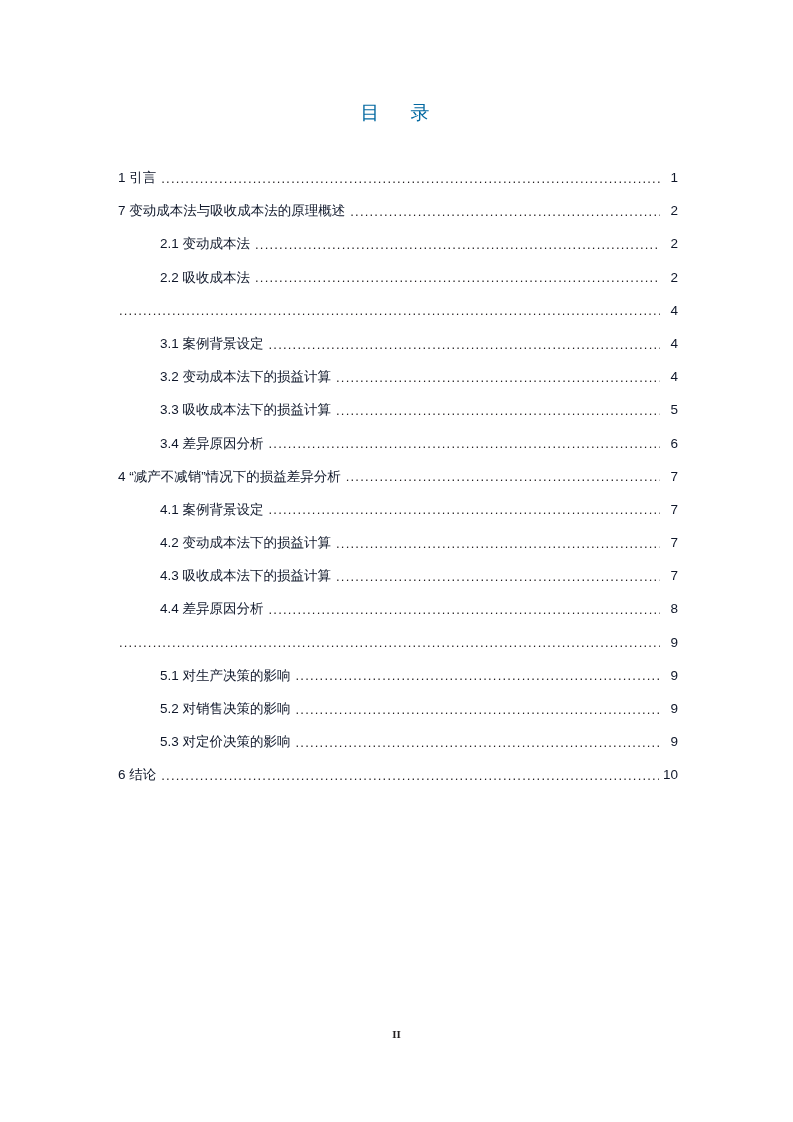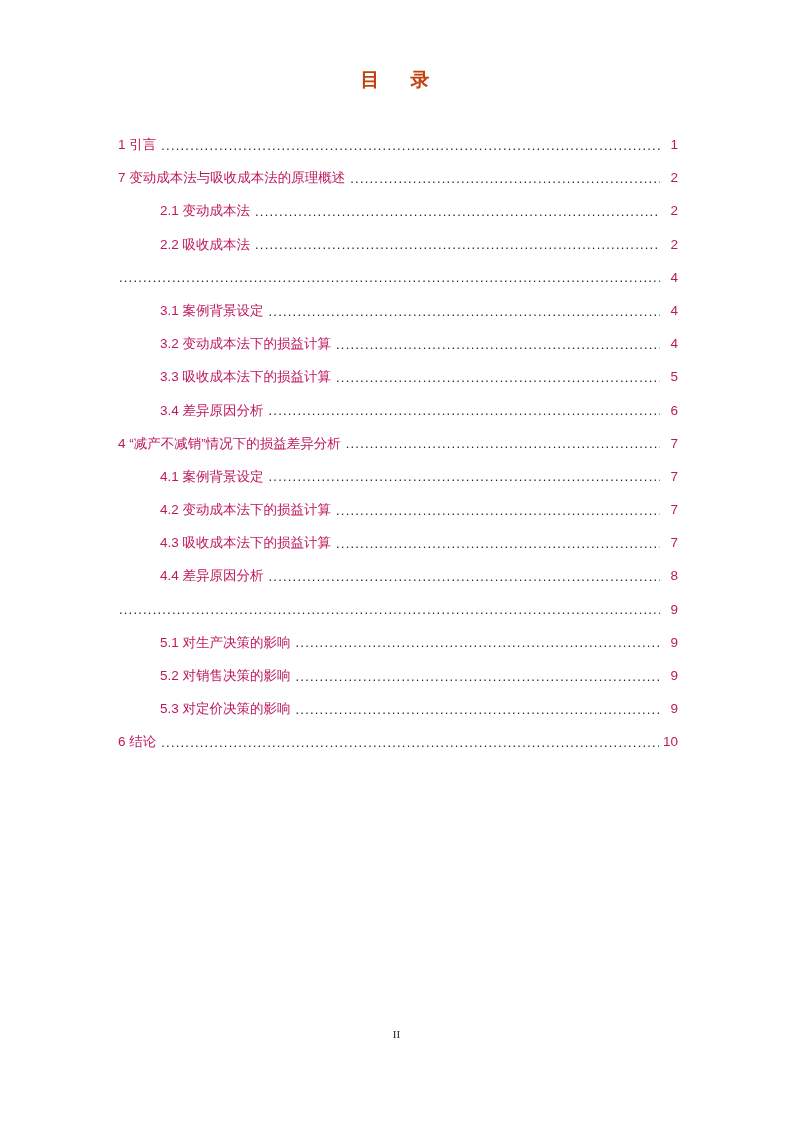--- a/index.html
+++ b/index.html
@@ -19,36 +19,36 @@
   }
   .content {
     position: absolute;
     left: 118px;
     top: 0;
     width: 560px;
   }
   .toc-title {
     text-align: center;
     font-family: "Liberation Sans", "DejaVu Sans", sans-serif;
-    font-weight: bold;
+    font-weight: normal;
     font-size: 19px;
     letter-spacing: 6px;
-    color: #c2410c;
-    margin-top: 67px;
+    color: #0369a1;
+    margin-top: 100px;
     margin-bottom: 0;
   }
   .toc-list {
     margin-top: 44px;
   }
   .toc-entry {
     display: flex;
     align-items: flex-end;
     font-family: "Liberation Sans", "DejaVu Sans", sans-serif;
     font-size: 13.5px;
-    color: #be185d;
+    color: #0f172a;
     line-height: 1.2;
     margin-bottom: 17px;
     white-space: nowrap;
   }
   .toc-entry .label {
     flex: 0 0 auto;
     padding-right: 4px;
   }
   .toc-entry .dots {
     flex: 1 1 auto;
@@ -81,20 +81,21 @@
   }
   .footer-page {
     position: absolute;
     left: 0;
     right: 0;
     top: 1028px;
     text-align: center;
     font-family: "Liberation Serif", "DejaVu Serif", serif;
     font-size: 11px;
     color: #231f20;
+    font-weight: bold;
   }
 </style>
 </head>
 <body>
 
 <div class="page">
   <div class="content">
     <div class="toc-title">目　录</div>
     <div class="toc-list">
 

